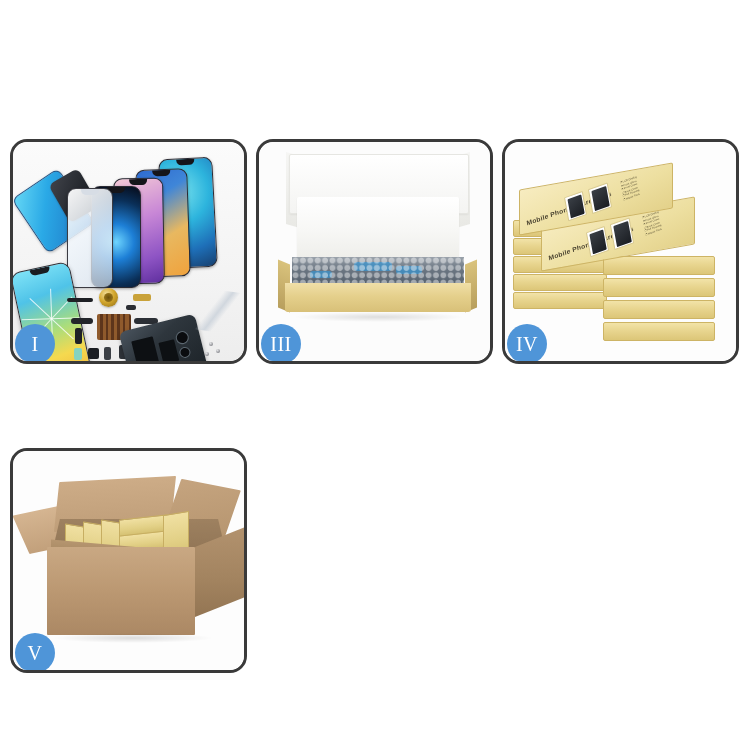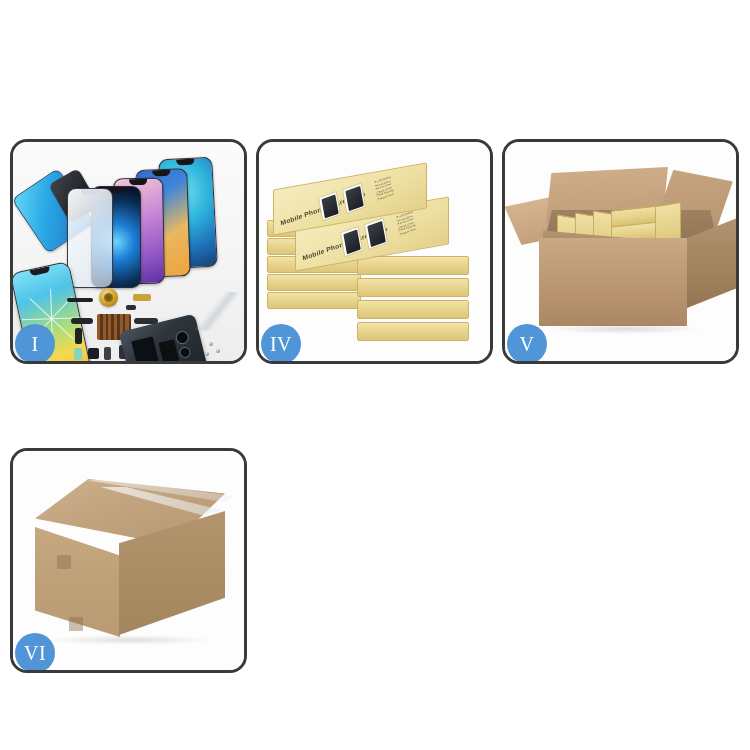--- a/index.html
+++ b/index.html
@@ -430,20 +430,40 @@
           <div class="tweez"></div>
           <div class="screw" style="left:196px;top:200px;"></div>
           <div class="screw" style="left:203px;top:207px;"></div>
           <div class="screw" style="left:192px;top:210px;"></div>
         </div>
       </div>
       <div class="badge">I</div>
     </div>
 
 
+    <div class="panel">
+      <div class="panel-inner">
+        <div class="p3-bg"></div>
+        <div class="b3-lid-l"></div>
+        <div class="b3-lid-r"></div>
+        <div class="b3-lid"></div>
+        <div class="b3-foam"></div>
+        <div class="b3-side-l"></div>
+        <div class="b3-side-r"></div>
+        <div class="b3-tray-top">
+          <div class="accent" style="left:62px;top:5px;width:38px;height:9px;"></div>
+          <div class="accent" style="left:104px;top:9px;width:26px;height:8px;"></div>
+          <div class="accent" style="left:18px;top:14px;width:22px;height:7px;"></div>
+          <div class="bw"></div>
+        </div>
+        <div class="b3-front"></div>
+        <div class="b3-shadow"></div>
+      </div>
+      <div class="badge">III</div>
+    </div>
 
     <div class="panel">
       <div class="panel-inner">
         <div class="p4-bg"></div>
         <div class="stack">
 
           <div class="sbox" style="left:2px;top:62px;width:92px;height:15px;"></div>
           <div class="sbox" style="left:2px;top:80px;width:92px;height:15px;"></div>
           <div class="sbox" style="left:2px;top:98px;width:92px;height:15px;"></div>
           <div class="sbox" style="left:2px;top:116px;width:92px;height:15px;"></div>
@@ -510,29 +530,15 @@
         <div class="gbox" style="left:150px;top:62px;width:24px;height:48px;transform:skewY(-10deg);"></div>
 
         <div class="c5-flap-front"></div>
         <div class="c5-side"></div>
         <div class="c5-body"></div>
         <div class="c5-shadow"></div>
       </div>
       <div class="badge">V</div>
     </div>
 
-    <div class="panel">
-      <div class="panel-inner">
-        <div class="p6-bg"></div>
-        <div class="c6-top"></div>
-        <div class="c6-left"></div>
-        <div class="c6-right"></div>
-        <div class="c6-tape2"></div>
-        <div class="c6-tape"></div>
-        <div class="c6-mark" style="left:44px;top:104px;width:14px;height:14px;"></div>
-        <div class="c6-mark" style="left:56px;top:166px;width:14px;height:14px;"></div>
-        <div class="c6-shadow"></div>
-      </div>
-      <div class="badge">VI</div>
-    </div>
 
   </div>
 </div>
 
 </body></html>

